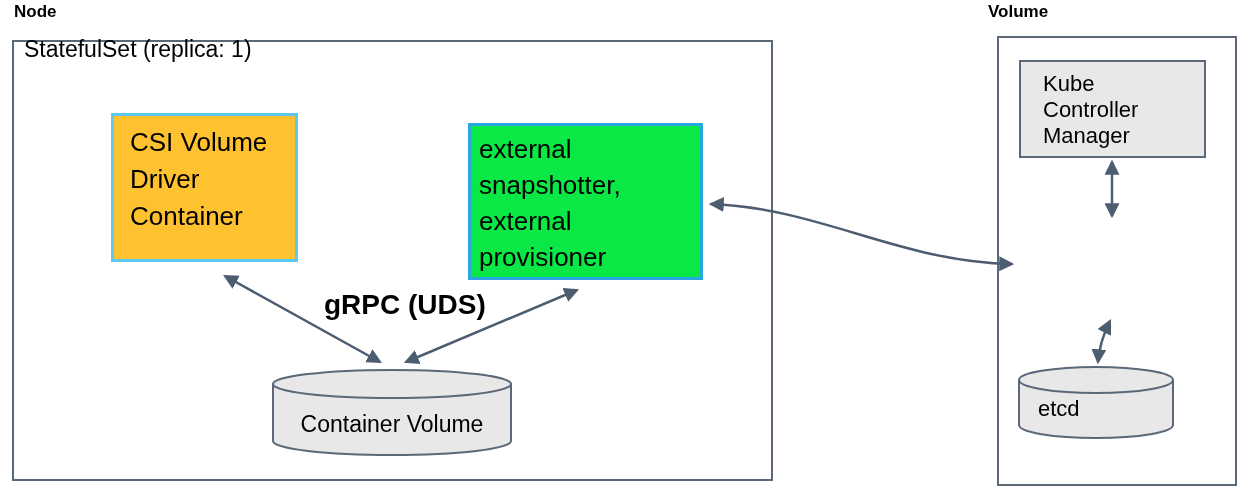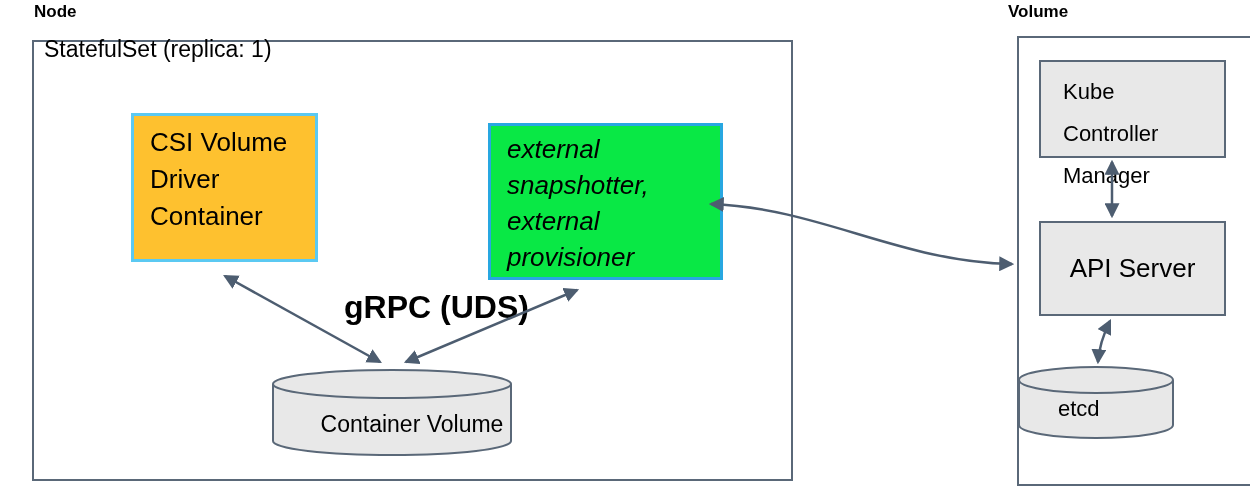--- a/index.html
+++ b/index.html
@@ -16,21 +16,21 @@
   html,body { background:#ffffff; }
   .canvas {
     position:relative;
     width:1250px;
     height:496px;
     background:#ffffff;
     font-family:"Liberation Sans", sans-serif;
     color:var(--text);
     overflow:hidden;
   }
-  .abs { position:absolute;margin-left:20px; }
+  .abs { position:absolute; }
   .section-label {
     font-size:17px;
     font-weight:bold;
     white-space:nowrap;
   }
   .statefulset-box {
     left:12px; top:40px;
     width:761px; height:441px;
     border:2px solid var(--box-border);
     background:#ffffff;
@@ -50,44 +50,43 @@
     width:187px; height:149px;
     background:var(--orange-fill);
     border:3px solid var(--orange-border);
     padding:8px 0 0 16px;
   }
   .sidecar-box {
     left:468px; top:123px;
     width:235px; height:157px;
     background:var(--green-fill);
     border:3px solid var(--green-border);
-    padding:5px 0 0 16px;
+    padding:5px 0 0 8px;
     line-height:36px;
-    font-style:italic;
   }
   .grpc-label {
     left:324px; top:289px;
-    font-size:32px;
+    font-size:28px;
     font-weight:bold;
     white-space:nowrap;
   }
   .master-box {
     left:997px; top:36px;
     width:240px; height:450px;
     border:2px solid var(--box-border);
     background:#ffffff;
   }
   .kcm-box {
     left:1019px; top:60px;
     width:187px; height:98px;
     background:var(--gray-fill);
     border:2px solid var(--box-border);
     padding:9px 0 0 22px;
     font-size:22px;
-    line-height:42px;
+    line-height:26px;
     white-space:pre-line;
   }
   .api-box {
     left:1019px; top:221px;
     width:187px; height:95px;
     background:var(--gray-fill);
     border:2px solid var(--box-border);
     display:flex;
     align-items:center;
     justify-content:center;
@@ -136,23 +135,20 @@
 provisioner</div>
 
   <div class="abs grpc-label">gRPC (UDS)</div>
 
   <div class="abs master-box"></div>
 
   <div class="abs kcm-box">Kube
 Controller
 Manager</div>
 
-  <div class="abs api-box">
-    <span>API Server</span>
-  </div>
 
   <svg class="overlay-svg" viewBox="0 0 1250 496">
     <defs>
       <marker id="ah" viewBox="0 0 10 10" refX="8.5" refY="5" markerWidth="6" markerHeight="6" orient="auto-start-reverse">
         <path d="M0,0 L10,5 L0,10 z" fill="#4d5d70"></path>
       </marker>
     </defs>
 
     <g>
       <path class="cyl" d="M273,384 L273,441 A119,14 0 0 0 511,441 L511,384"></path>

